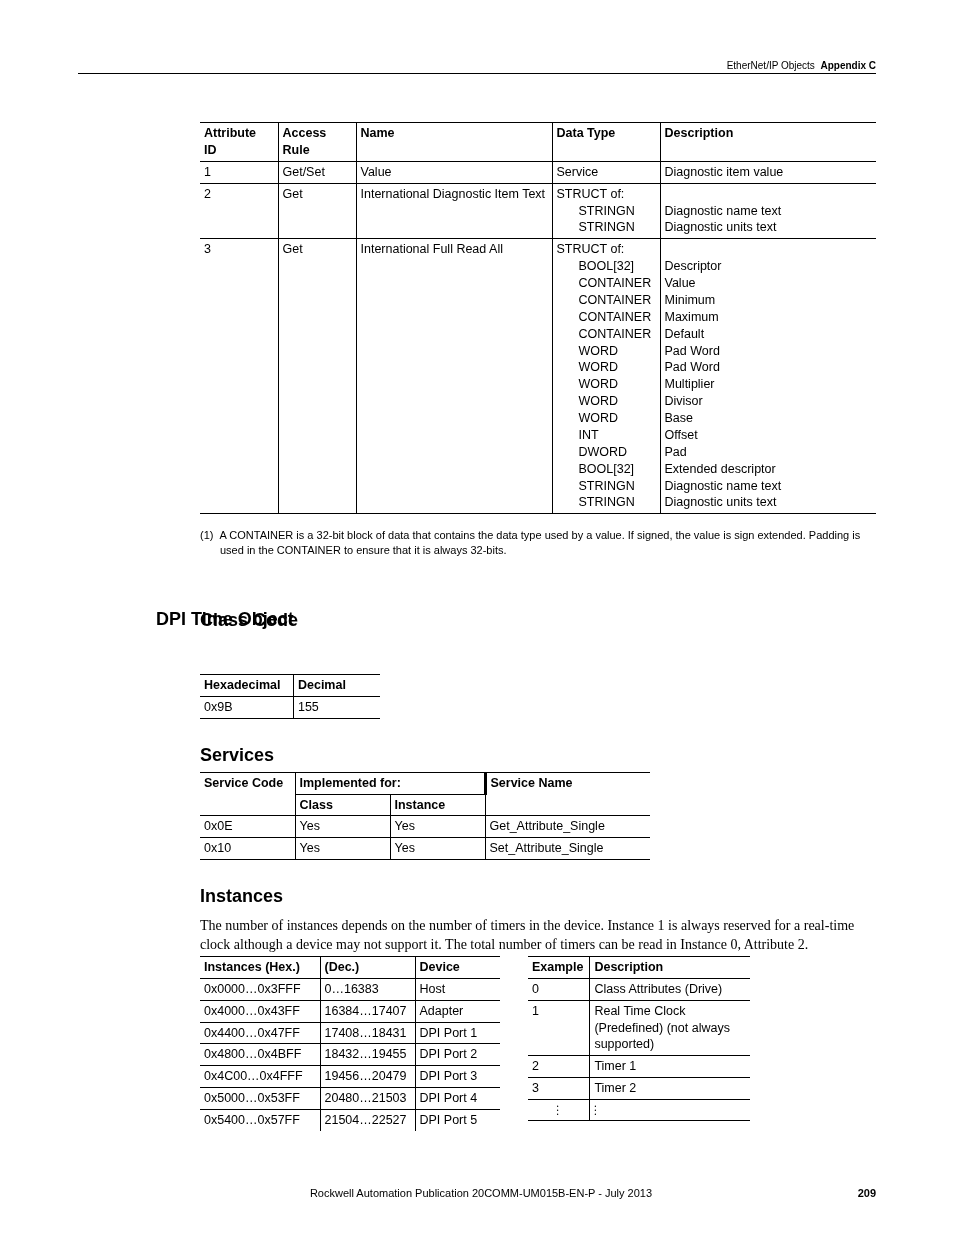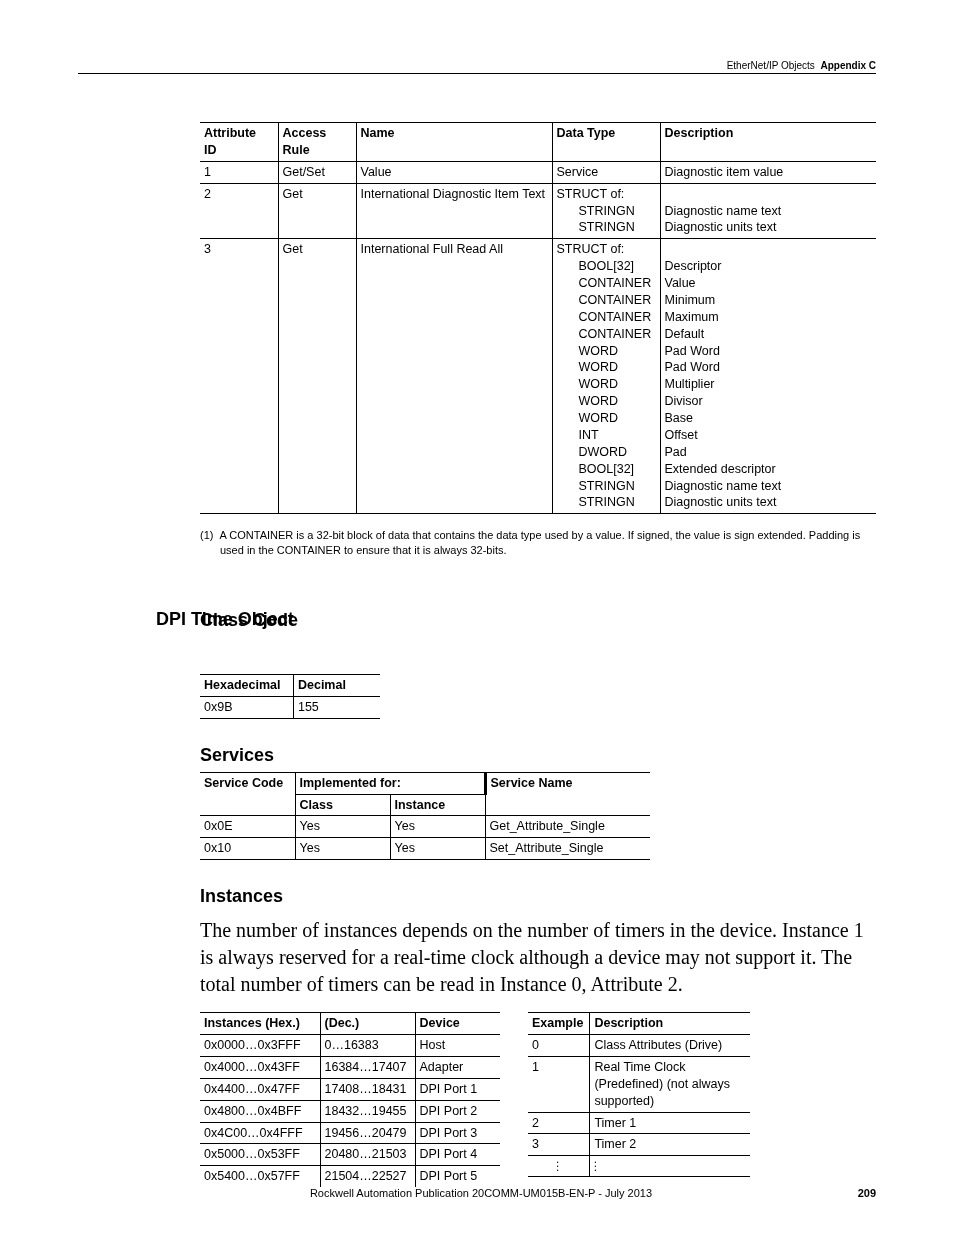--- a/index.html
+++ b/index.html
@@ -80,23 +80,23 @@
     margin: 0 0 6px 0;
   }
   .small-table { width: auto; }
   .small-table th, .small-table td { min-width: 70px; }
 
   .block { margin-top: 26px; }
   .flex-row { display: flex; gap: 28px; align-items: flex-start; }
   .flex-row > div { flex: 0 0 auto; }
   .instances-intro {
     font-family: Georgia, "Times New Roman", serif;
-    font-size: 20px;
+    font-size: 14px;
     line-height: 1.35;
-    margin: 10px 0 14px 0;
+    margin: 10px 0 1px 0;
   }
   .footer {
     position: absolute;
     bottom: 36px;
     left: 78px;
     right: 78px;
     font-size: 11px;
     display: flex;
     justify-content: space-between;
   }

